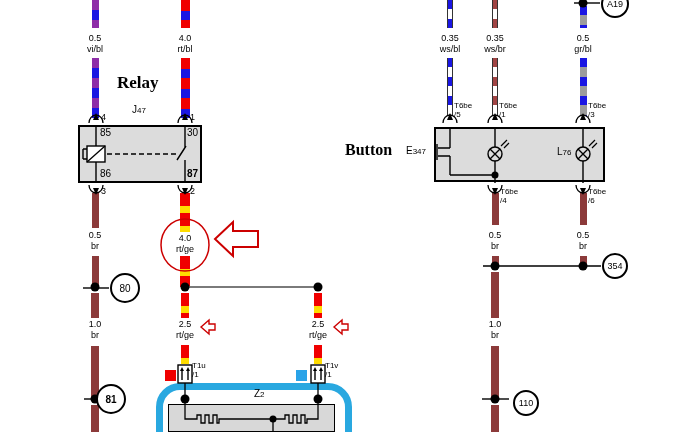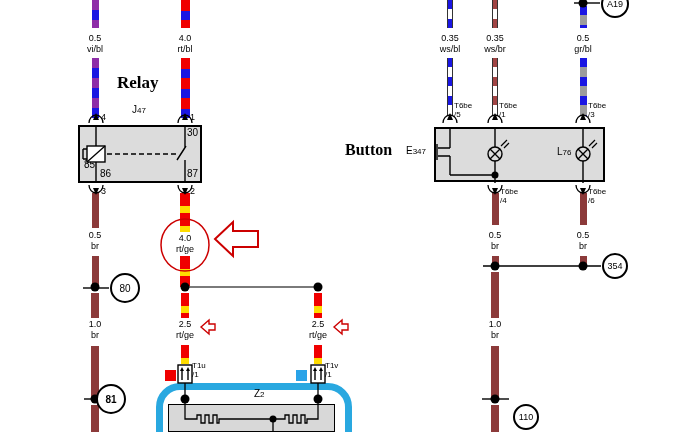--- a/index.html
+++ b/index.html
@@ -133,24 +133,24 @@
   <div class="cid" style="left:132px;top:104px;">
     <span>J</span><span class="sub">47</span></div>
   <div class="title" style="left:345px;top:140px;font-size:16px;">Button</div>
   <div class="cid" style="left:406px;top:145px;">
     <span>E</span><span class="sub">347</span></div>
   <div class="cid" style="left:557px;top:146px;">
     <span>L</span><span class="sub">76</span></div>
   <div class="cid" style="left:254px;top:388px;">
     <span>Z</span><span class="sub">2</span></div>
 
-  <div class="pin" style="left:84px;top:127px;margin-top:32px;">85</div>
+  <div class="pin" style="left:100px;top:127px;">85</div>
   <div class="pin" style="left:187px;top:127px;text-align:right;">30</div>
   <div class="pin" style="left:100px;top:168px;">86</div>
-  <div class="pin" style="left:187px;top:168px;">87</div>
+  <div class="pin" style="left:187px;top:168px;font-weight:bold;">87</div>
   <div class="term" style="left:101px;top:112px;">4</div>
   <div class="term" style="left:190px;top:112px;">1</div>
   <div class="term" style="left:101px;top:186px;">3</div>
   <div class="term" style="left:190px;top:186px;">2</div>
 
   <div class="plbl" style="left:454px;top:101px;">T6be</div>
   <div class="plbl" style="left:454px;top:110px;">/5</div>
   <div class="plbl" style="left:499px;top:101px;">T6be</div>
   <div class="plbl" style="left:499px;top:110px;">/1</div>
   <div class="plbl" style="left:588px;top:101px;">T6be</div>
@@ -255,16 +255,16 @@
 
     <ellipse cx="185" cy="245" rx="24" ry="26" stroke="#CC0000" stroke-width="1.5"></ellipse>
     <polygon points="215,239 233,222 233,231 258,231 258,247 233,247 233,256" fill="#ffffff" stroke="#CC0000" stroke-width="2"></polygon>
     <polygon points="201,327 209,320 209,324 215,324 215,330 209,330 209,334" fill="#ffffff" stroke="#CC0000" stroke-width="1.4"></polygon>
     <polygon points="334,327 342,320 342,324 348,324 348,330 342,330 342,334" fill="#ffffff" stroke="#CC0000" stroke-width="1.4"></polygon>
   </svg>
 
   <div class="node" style="left:110px;top:273px;width:30px;height:30px;">80</div>
   <div class="node" style="left:96px;top:384px;width:30px;height:30px;font-weight:bold;">81</div>
   <div class="node small" style="left:602px;top:253px;width:26px;height:26px;">354</div>
-  <div class="node small" style="left:513px;top:404px;width:26px;height:26px;text-align:center;">110</div>
+  <div class="node small" style="left:513px;top:390px;width:26px;height:26px;text-align:center;">110</div>
   <div class="node small" style="left:601px;top:-10px;width:28px;height:28px;">A19</div>
 
 </div>
 
 </body></html>

